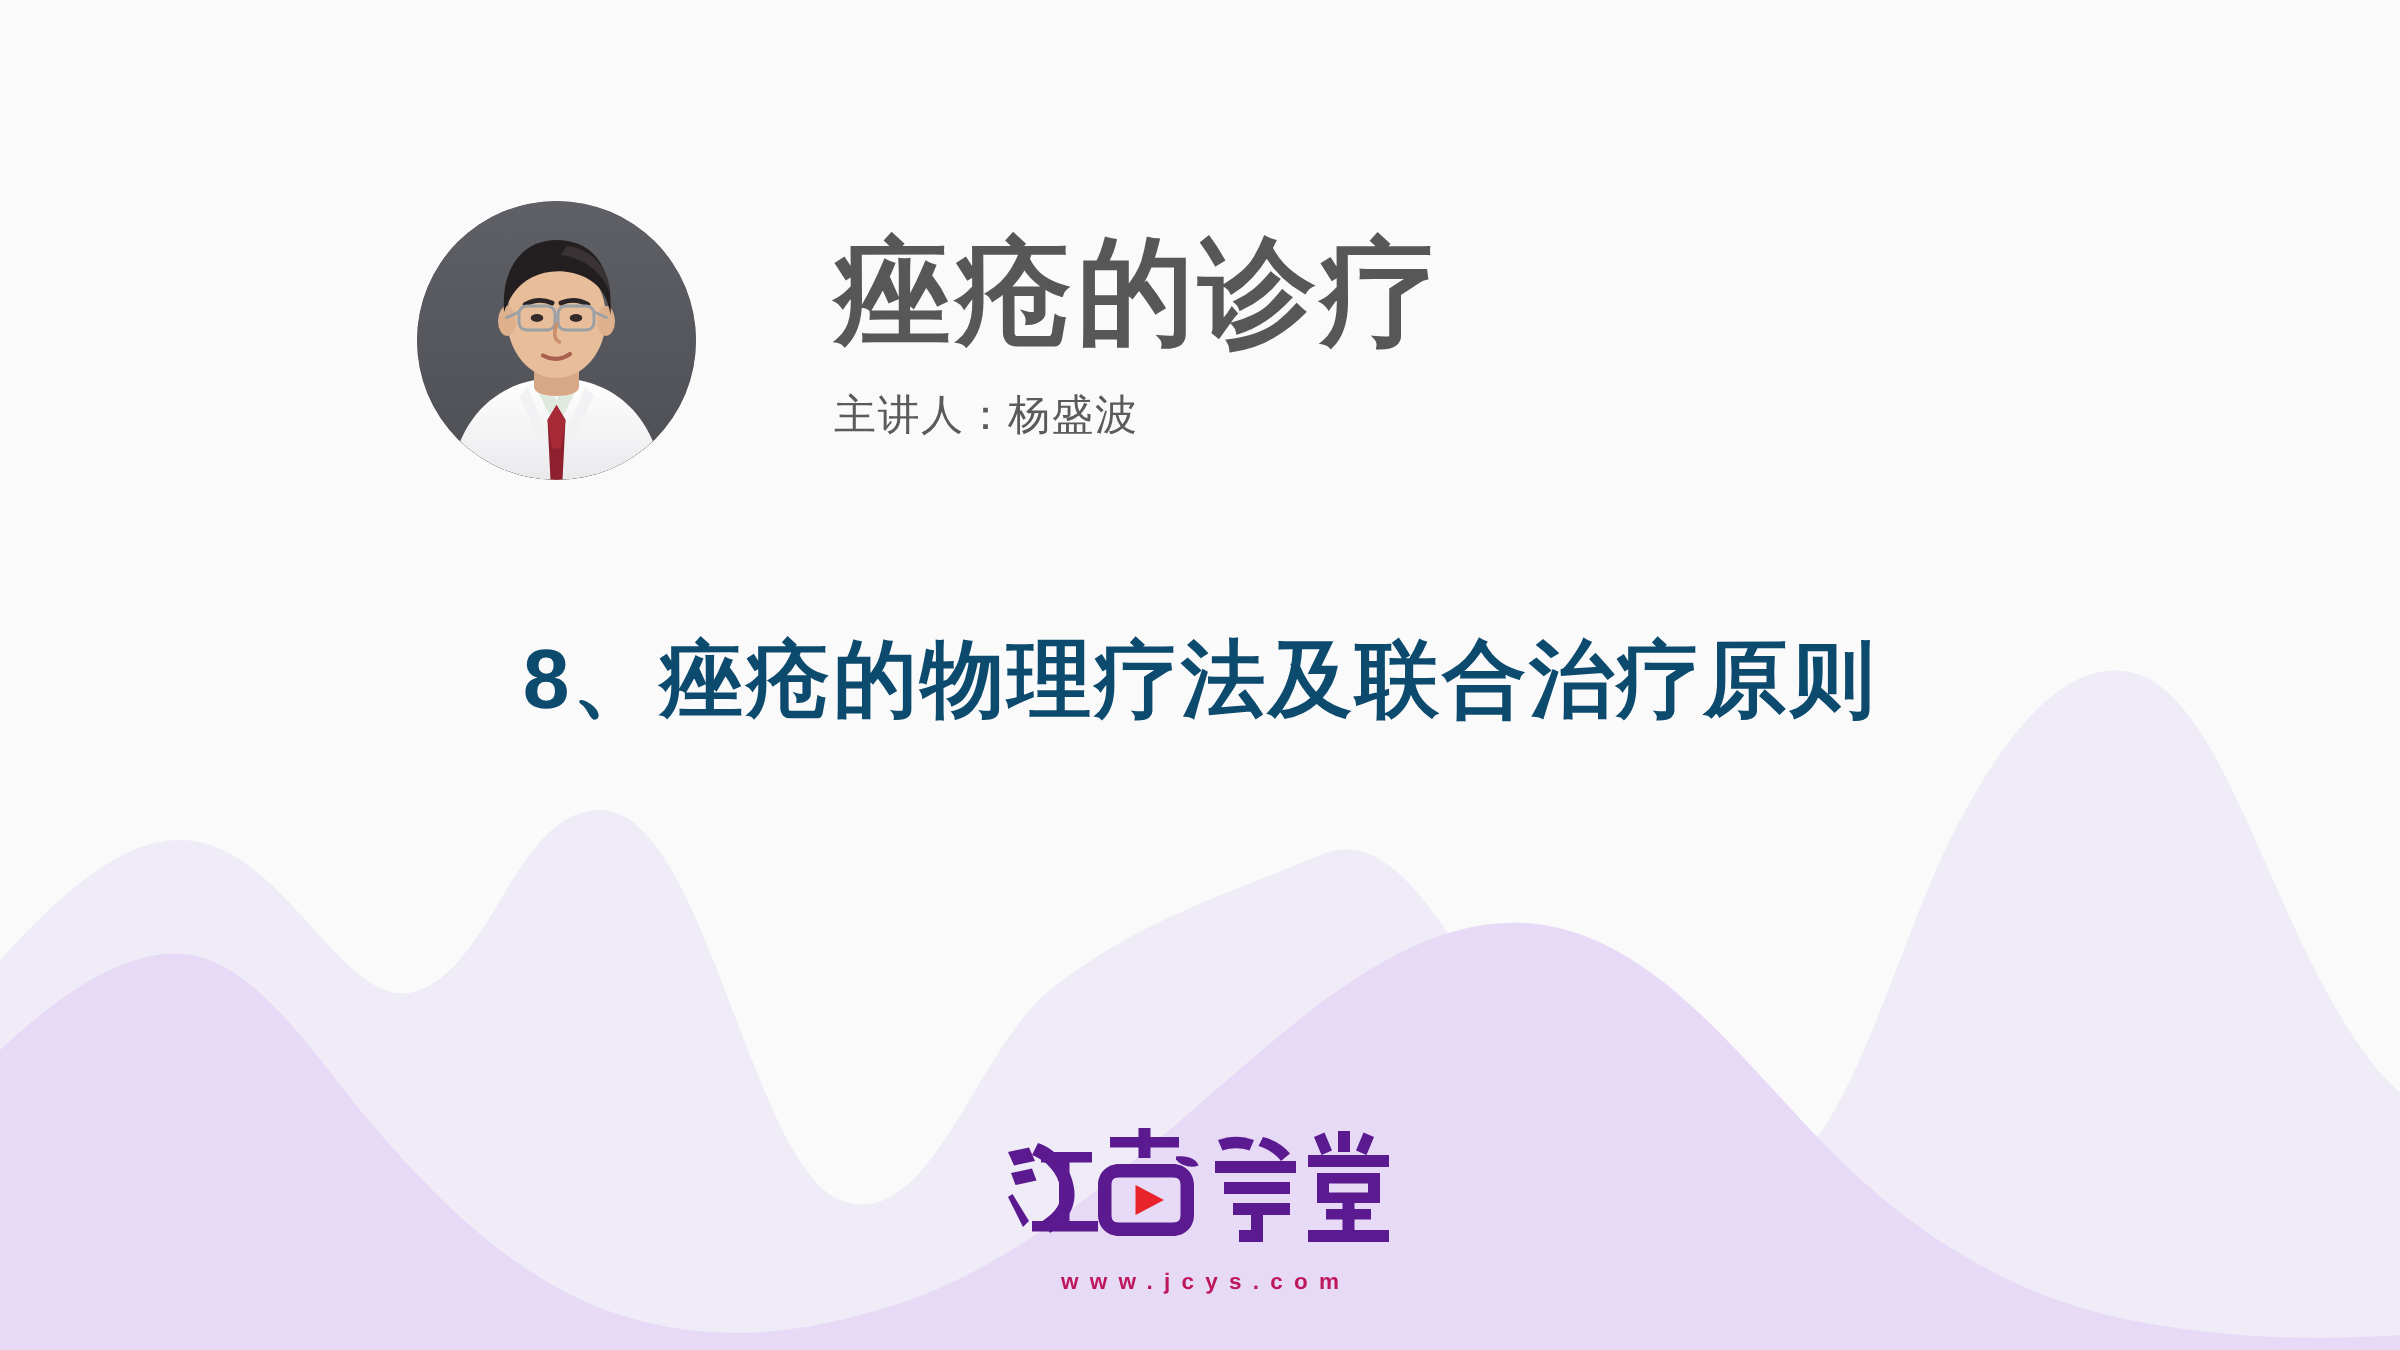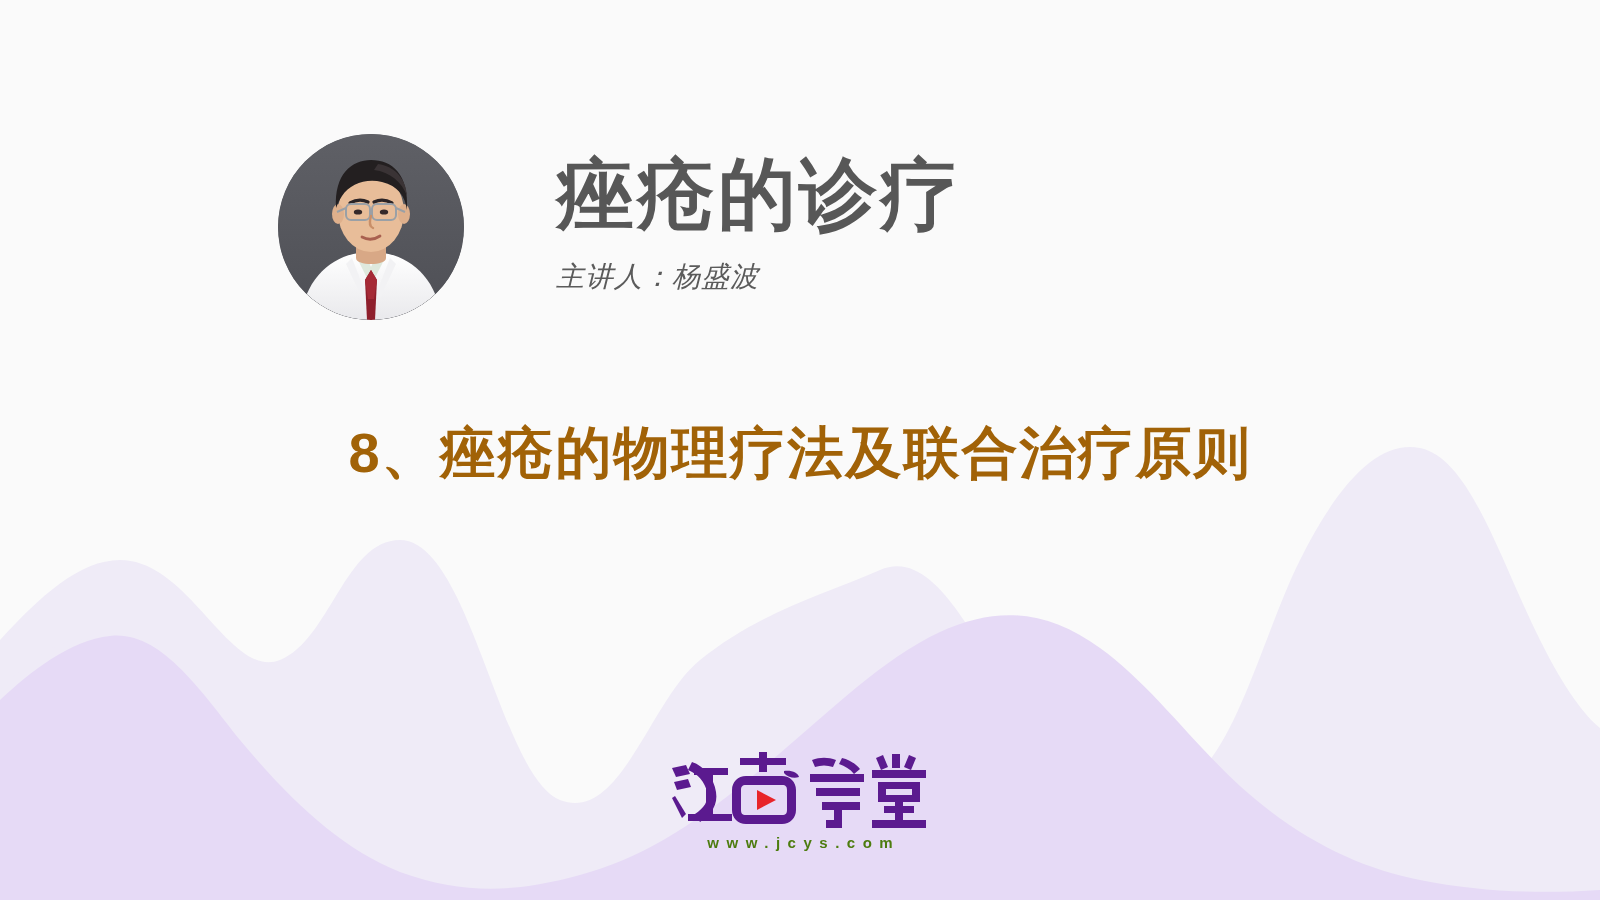--- a/index.html
+++ b/index.html
@@ -73,55 +73,55 @@
   }
 
   .sub-line {
     font-size: 28px;
     line-height: 1.45;
     color: #5b5b5b;
     letter-spacing: 1px;
     white-space: nowrap;
     font-weight: normal;
   }
-  #sub-1 { margin-top: 24px; font-style: italic; }
+  #sub-1 { margin-top: 24px; }
 
   
   #section-heading {
     position: absolute;
     left: 0;
     top: 416px;
     width: 1600px;
     text-align: center;
     z-index: 3;
     font-size: 56px;
     font-weight: bold;
-    color: #a16207;
+    color: #0c4a6e;
     letter-spacing: 2px;
     white-space: nowrap;
   }
 
   
   #logo {
     position: absolute;
     left: 0;
     top: 752px;
     width: 1600px;
     z-index: 4;
     text-align: center;
   }
   #logo-mark {
     display: block;
     margin: 0 auto;
   }
   #logo-url {
-    margin-top: 2px;
+    margin-top: 14px;
     font-size: 15px;
     letter-spacing: 7.5px;
-    color: #4d7c0f;
+    color: #be185d;
     font-weight: bold;
     text-indent: 7.5px;
   }
   
   .sr-only {
     position: absolute;
     width: 1px; height: 1px;
     overflow: hidden;
     clip: rect(0 0 0 0);
     white-space: nowrap;

